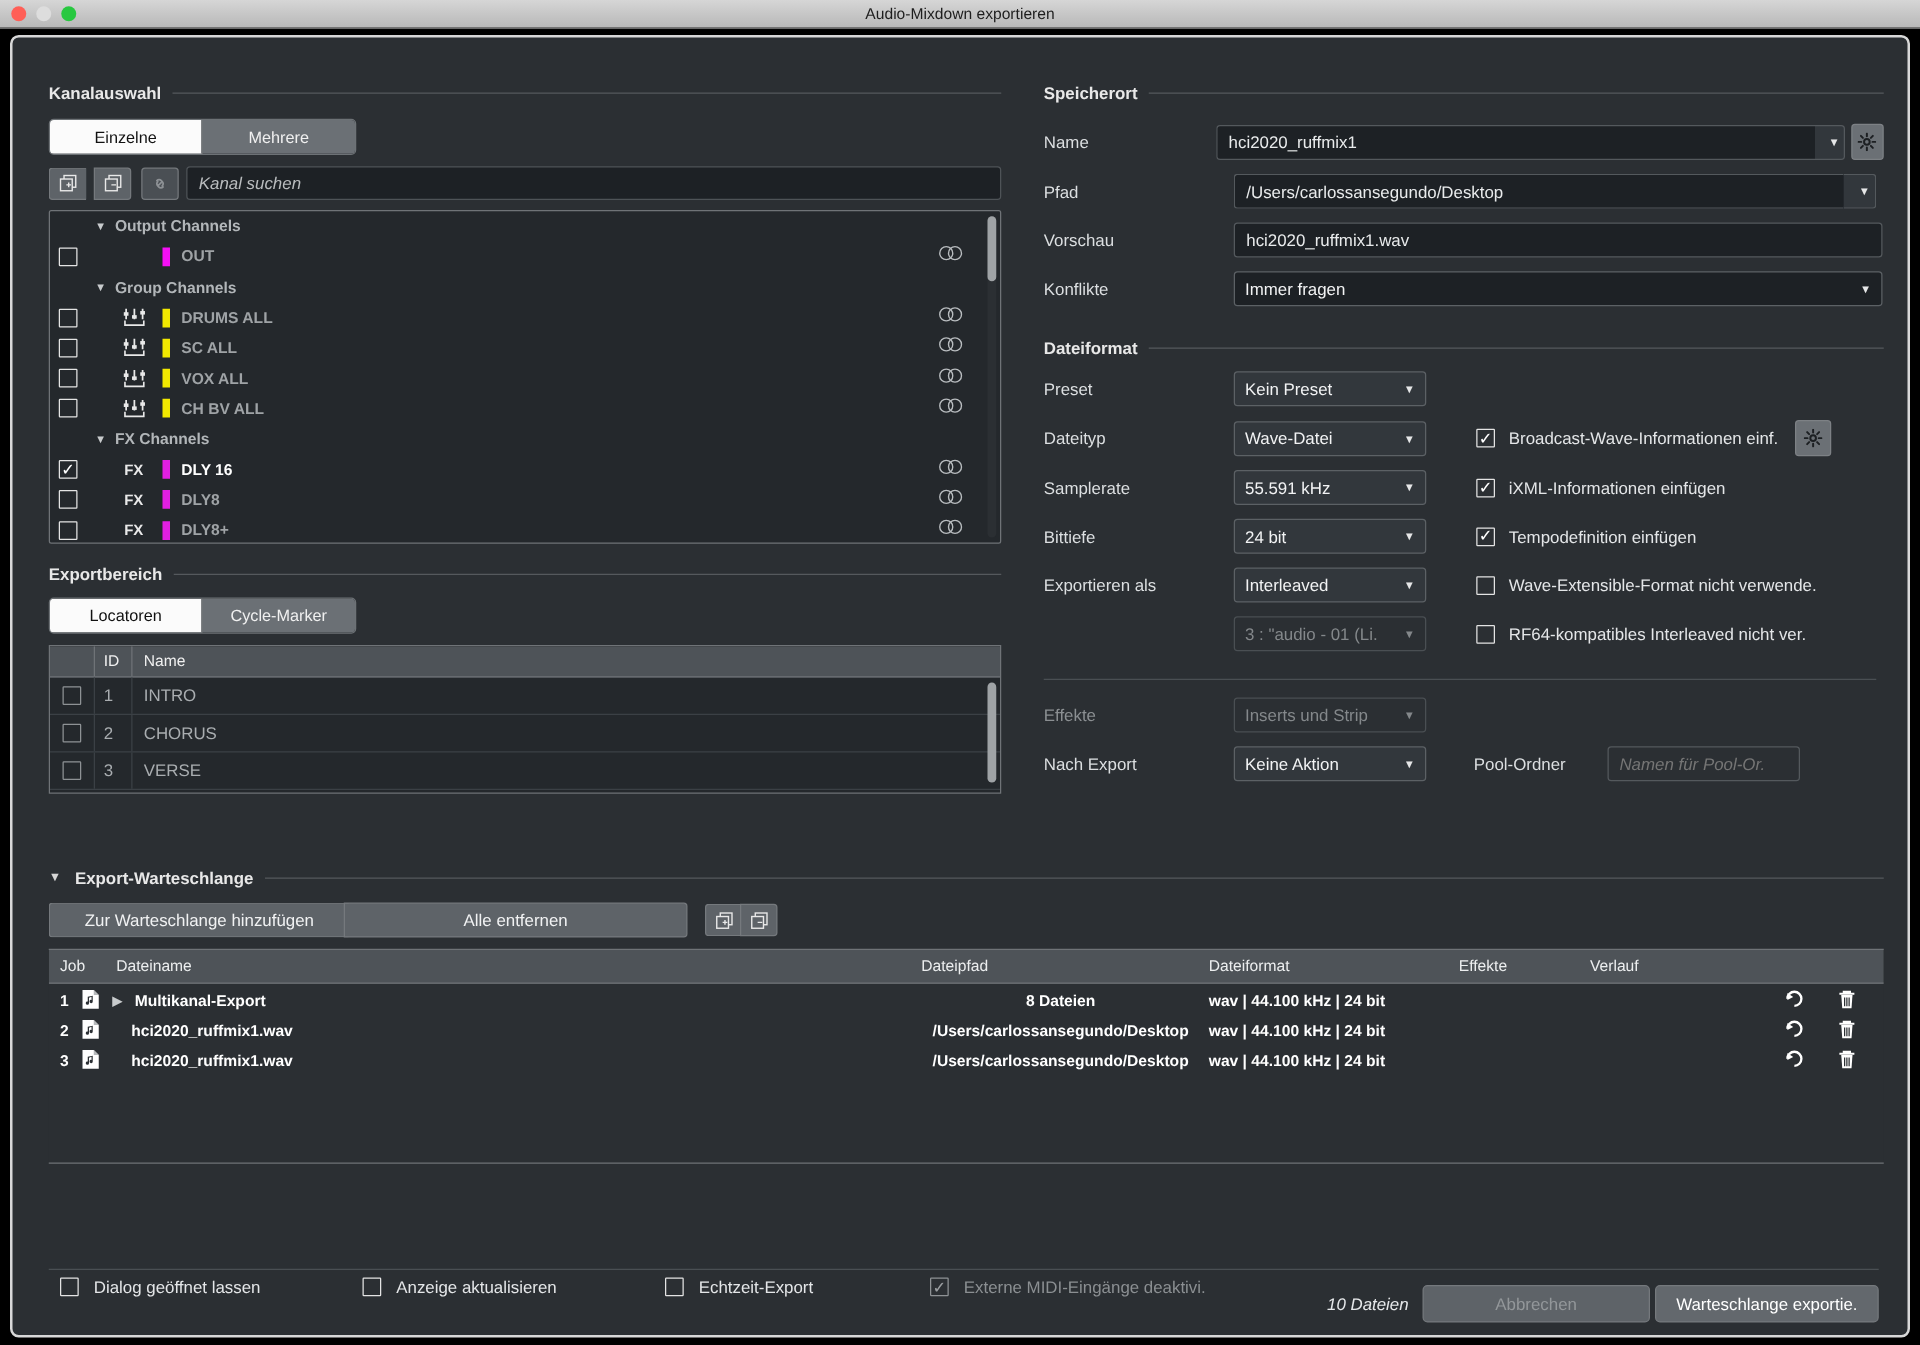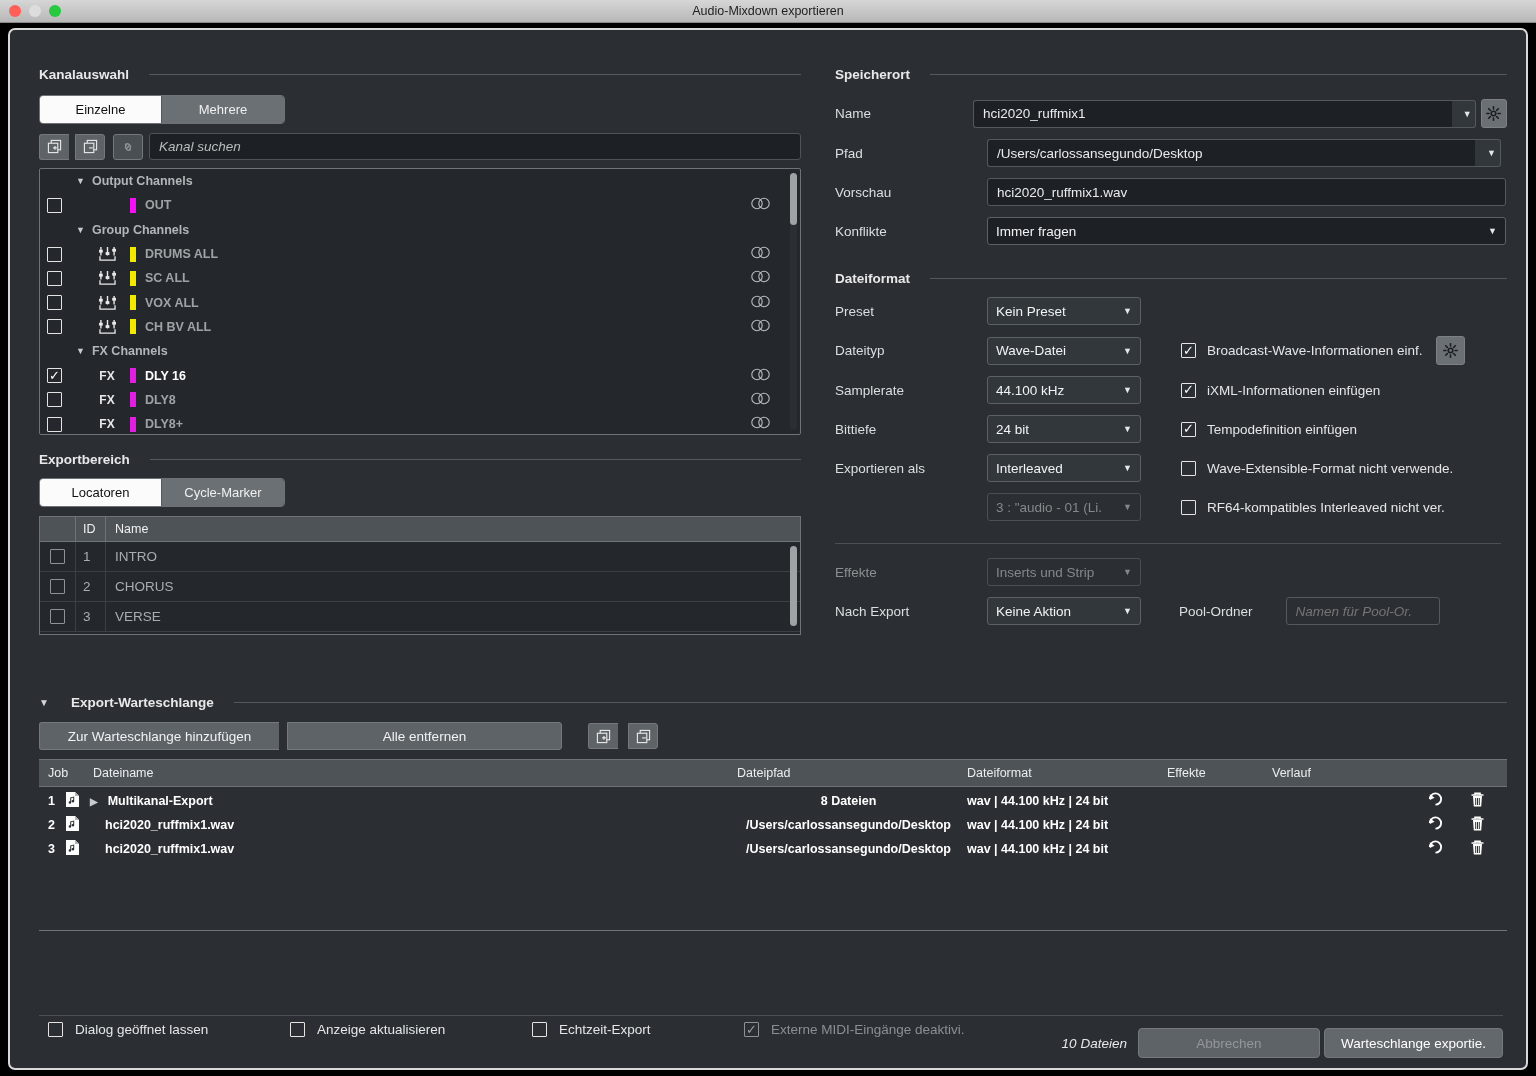--- a/index.html
+++ b/index.html
@@ -32,21 +32,21 @@
   .dialog {
     position: absolute; left: 8px; top: 28px;
     width: 1520px; height: 1042px;
     background: #2b2f33;
     border: 2px solid #d8d8d8;
     border-radius: 7px;
   }
 
   
   .sect-head {
-    display: flex; align-items: center; gap: 20px;
+    display: flex; align-items: center; gap: 9px;
     font-size: 13.5px; font-weight: bold; color: #e8e8e8;
     white-space: nowrap;
   }
   .sect-head .rule { flex: 1; height: 1px; background: #55595d; }
   .sect-head .tri {
     font-size: 10px; color: #d6d6d6; margin-right: 2px;
   }
 
   
   .left-col { position: absolute; left: 29px; top: 37px; width: 762px; }
@@ -192,21 +192,21 @@
     border-left: none; border-radius: 0 3px 3px 0;
     display: flex; align-items: center; justify-content: center;
   }
 
   .chk-row { display: flex; align-items: center; gap: 11px; }
   .chk-label { font-size: 13.5px; color: #e4e6e8; }
   .chk-label.dim { color: #8b8f92; }
 
   
   .queue-wrap { position: absolute; left: 29px; top: 665px; width: 1468px; }
-  .queue-btns { display: flex; align-items: center; margin-top: 12px; gap: 16px; }
+  .queue-btns { display: flex; align-items: center; margin-top: 12px; gap: 4px; }
   .qbtn {
     height: 28px; background: #5e6368; border: 1px solid #75797d;
     color: #f1f2f3; font-size: 13.5px; display: flex;
     align-items: center; justify-content: center;
   }
   .qtable {
     margin-top: 9px; height: 172px; background: #2b2f33;
     border-top: 1px solid #6f7377; border-bottom: 1px solid #6f7377;
     position: relative; overflow: hidden;
   }
@@ -577,21 +577,21 @@
               <circle cx="8" cy="8" r="2.4" fill="none" stroke="#1c1f22" stroke-width="1.7"></circle>
               <path d="M8 .8v2.4M8 12.8v2.4M.8 8h2.4M12.8 8h2.4M2.9 2.9l1.7 1.7M11.4 11.4l1.7 1.7M13.1 2.9l-1.7 1.7M4.6 11.4l-1.7 1.7" stroke="#1c1f22" stroke-width="1.7" stroke-linecap="round"></path>
             </svg>
         </span>
       </div>
     </div>
 
     <div class="frow">
       <div class="flabel">Samplerate</div>
       <div class="combo" style="width:154px">
-        <span>44.100 kHz</span>
+        <span>55.591 kHz</span>
         <span class="caret">▼</span>
       </div>
       <div class="chk-row" style="margin-left:40px">
         <span class="cbox checked"></span>
         <span class="chk-label">iXML-Informationen einfügen</span>
       </div>
     </div>
 
     <div class="frow">
       <div class="flabel">Bittiefe</div>

